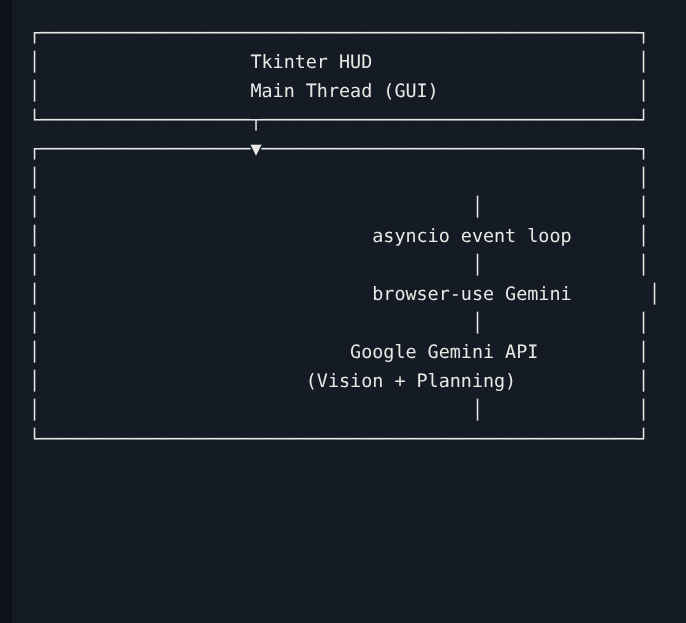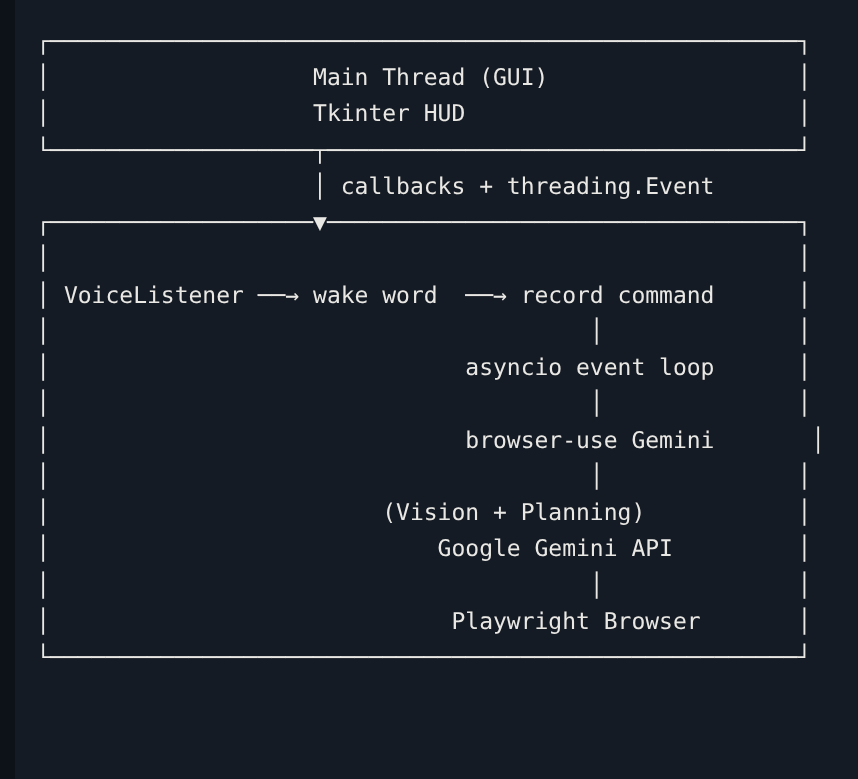--- a/index.html
+++ b/index.html
@@ -36,30 +36,27 @@
     height: 29px;
   }
 </style>
 </head>
 <body>
 
 <div class="window-edge"></div>
 
 <div class="diagram">
   <div class="ln">┌──────────────────────────────────────────────────────┐</div>
+  <div class="ln">│                   Tkinter HUD                        │</div>
   <div class="ln">│                   Main Thread (GUI)                  │</div>
-  <div class="ln">│                   Tkinter HUD                        │</div>
   <div class="ln">└───────────────────┬──────────────────────────────────┘</div>
-  <div class="ln">                    │ callbacks + threading.Event</div>
   <div class="ln">┌───────────────────▼──────────────────────────────────┐</div>
   <div class="ln">│                                                      │</div>
-  <div class="ln">│ VoiceListener ──→ wake word  ──→ record command      │</div>
   <div class="ln">│                                       │              │</div>
   <div class="ln">│                              asyncio event loop      │</div>
   <div class="ln">│                                       │              │</div>
   <div class="ln">│                              browser-use Gemini       │</div>
   <div class="ln">│                                       │              │</div>
+  <div class="ln">│                            Google Gemini API         │</div>
   <div class="ln">│                        (Vision + Planning)           │</div>
-  <div class="ln">│                            Google Gemini API         │</div>
   <div class="ln">│                                       │              │</div>
-  <div class="ln">│                             Playwright Browser       │</div>
   <div class="ln">└──────────────────────────────────────────────────────┘</div>
 </div>
 
 </body></html>

